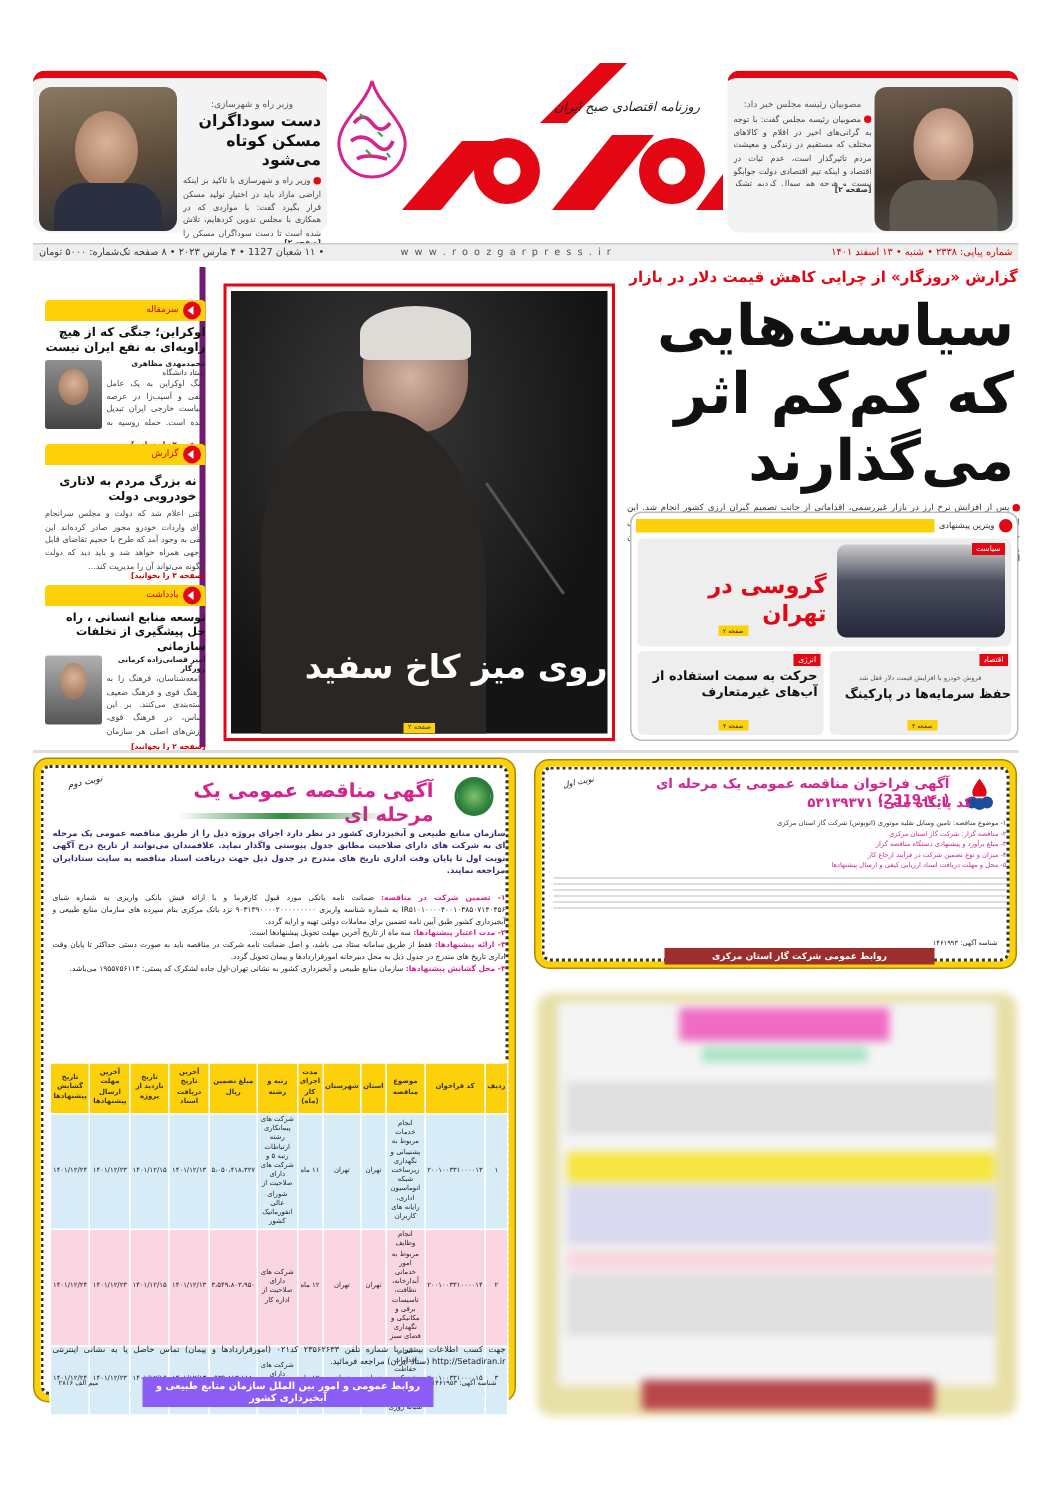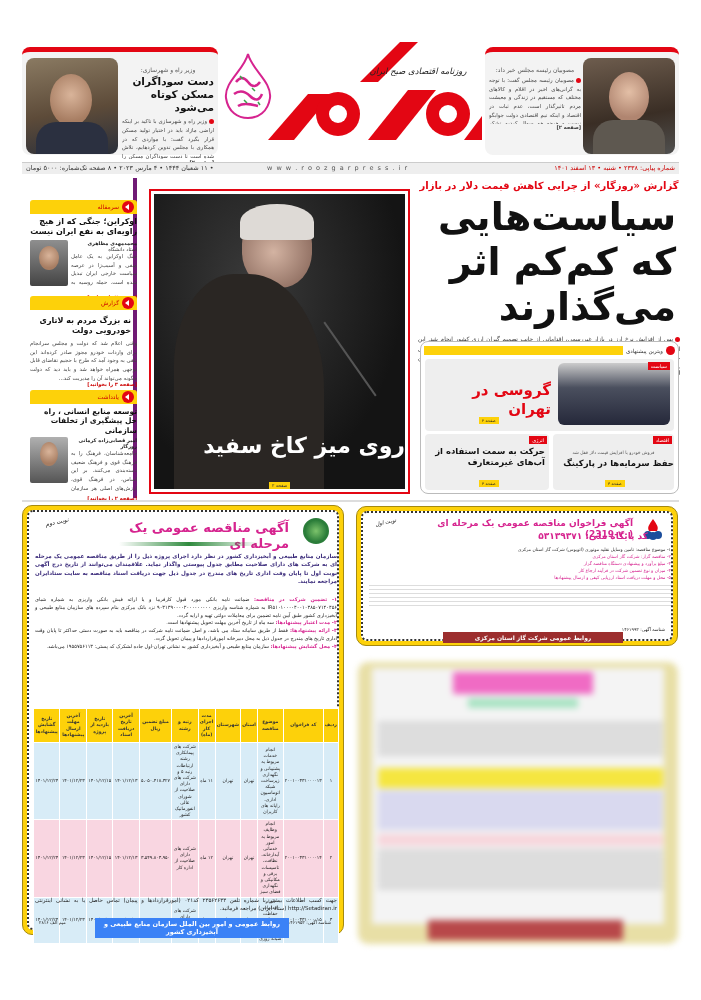--- a/index.html
+++ b/index.html
@@ -73,21 +73,21 @@
   <div class="abs" style="left:4px;top:14px;width:92px">
     <div class="kicker">مصوبیان رئیسه مجلس خبر داد:</div>
     <div class="body" style="margin-top:3px;height:48px;overflow:hidden"><span class="redbullet"></span><span>مصوبیان رئیسه مجلس گفت: با توجه به گرانی‌های اخیر در اقلام و کالاهای مختلف که مستقیم در زندگی و معیشت مردم تاثیرگذار است، عدم ثبات در اقتصاد و اینکه تیم اقتصادی دولت جوابگو نیست و هرچه هم سوال کردیم تشکر دادیم و به آقای رییس جمهور گفتیم، فایده نداشت ادامه این مسئله دیگر قابل توجیه نیست تصمیم به طرح استیضاح گرفتیم...</span></div>
     <div class="pg" style="color:#333">[صفحه ۲]</div>
   </div>
 </div>
 
 <div class="abs" style="left:22px;top:162px;width:657px;height:12px;background:#eeeeee;border-top:1px solid #ccc">
   <span class="abs" style="right:4px;top:1px;font-size:6.5px;color:#c00">شماره پیاپی: ۲۳۳۸ • شنبه • ۱۳ اسفند ۱۴۰۱</span>
   <span class="abs" style="left:245px;top:1px;font-size:6.5px;color:#555;direction:ltr;letter-spacing:1px">w w w . r o o z g a r p r e s s . i r</span>
-  <span class="abs" style="left:4px;top:1px;font-size:6.5px;color:#333">• ۱۱ شعبان ۱۴۴۴ • ۴ مارس ۲۰۲۳ • ۸ صفحه تک‌شماره: ۵۰۰۰ تومان</span>
+  <span class="abs" style="left:4px;top:1px;font-size:6.5px;color:#333">• ۱۱ شعبان 1127 • ۴ مارس ۲۰۲۳ • ۸ صفحه تک‌شماره: ۵۰۰۰ تومان</span>
 </div>
 
 <div class="abs" style="left:22px;top:178px;width:115px;height:320px;border-right:4px solid #701a75">
 
   <div class="abs" style="left:8px;top:22px;width:107px">
     <div class="secbar">
         <span class="ic"></span>
         <span class="tag">سرمقاله</span>
       </div>
     <div class="hl" style="font-size:8px;margin-top:3px">اوکراین؛ جنگی که از هیچ زاویه‌ای به نفع ایران نیست</div>
@@ -252,21 +252,21 @@
           <td>۱۴۰۱/۱۲/۱۵</td>
           <td>۱۴۰۱/۱۲/۲۳</td>
           <td>۱۴۰۱/۱۲/۲۴</td>
         </tr>
       </tbody>
         </table>
     </div>
     <div class="abs" style="left:6px;top:384px;width:302px;font-size:5.5px;color:#222;line-height:1.5;text-align:justify">جهت کسب اطلاعات بیشتر با شماره تلفن ۲۳۵۶۲۶۳۳ کد۰۲۱ (امورقراردادها و پیمان) تماس حاصل یا به نشانی اینترنتی http://Setadiran.ir (ستاد ایران) مراجعه فرمائید.</div>
     <div class="abs" style="right:6px;top:408px;font-size:4.5px">شناسه آگهی: ۱۴۶۱۹۵۳</div>
     <div class="abs" style="left:10px;top:408px;font-size:4.5px">میم الف ۲۸۱۶</div>
-    <div class="abs" style="left:66px;top:406px;width:194px;background:#3b82f6;color:#fff;font-size:6.5px;font-weight:bold;text-align:center;padding:2px 0">روابط عمومی و امور بین الملل سازمان منابع طبیعی و آبخیزداری کشور</div>
+    <div class="abs" style="left:66px;top:406px;width:194px;background:#8b5cf6;color:#fff;font-size:6.5px;font-weight:bold;text-align:center;padding:2px 0">روابط عمومی و امور بین الملل سازمان منابع طبیعی و آبخیزداری کشور</div>
   </div>
 </div>
 
 <div class="abs" style="left:356px;top:506px;width:322px;height:140px;background:#fdd10a;border-radius:10px;padding:4px;border:1px solid #a58a10">
   <div class="dotted" style="background:#fff;width:100%;height:100%;border-radius:6px;position:relative">
     <div class="abs" style="right:8px;top:6px;width:20px;height:22px">
       <svg width="20" height="22" viewBox="0 0 20 22">
           <path d="M10 0 C14 6 16 8 14 12 L6 12 C4 8 6 6 10 0Z" fill="#e30613"></path>
           <circle cx="5" cy="16" r="4" fill="#1b4d9c"></circle>
           <circle cx="15" cy="16" r="4" fill="#1b4d9c"></circle>

